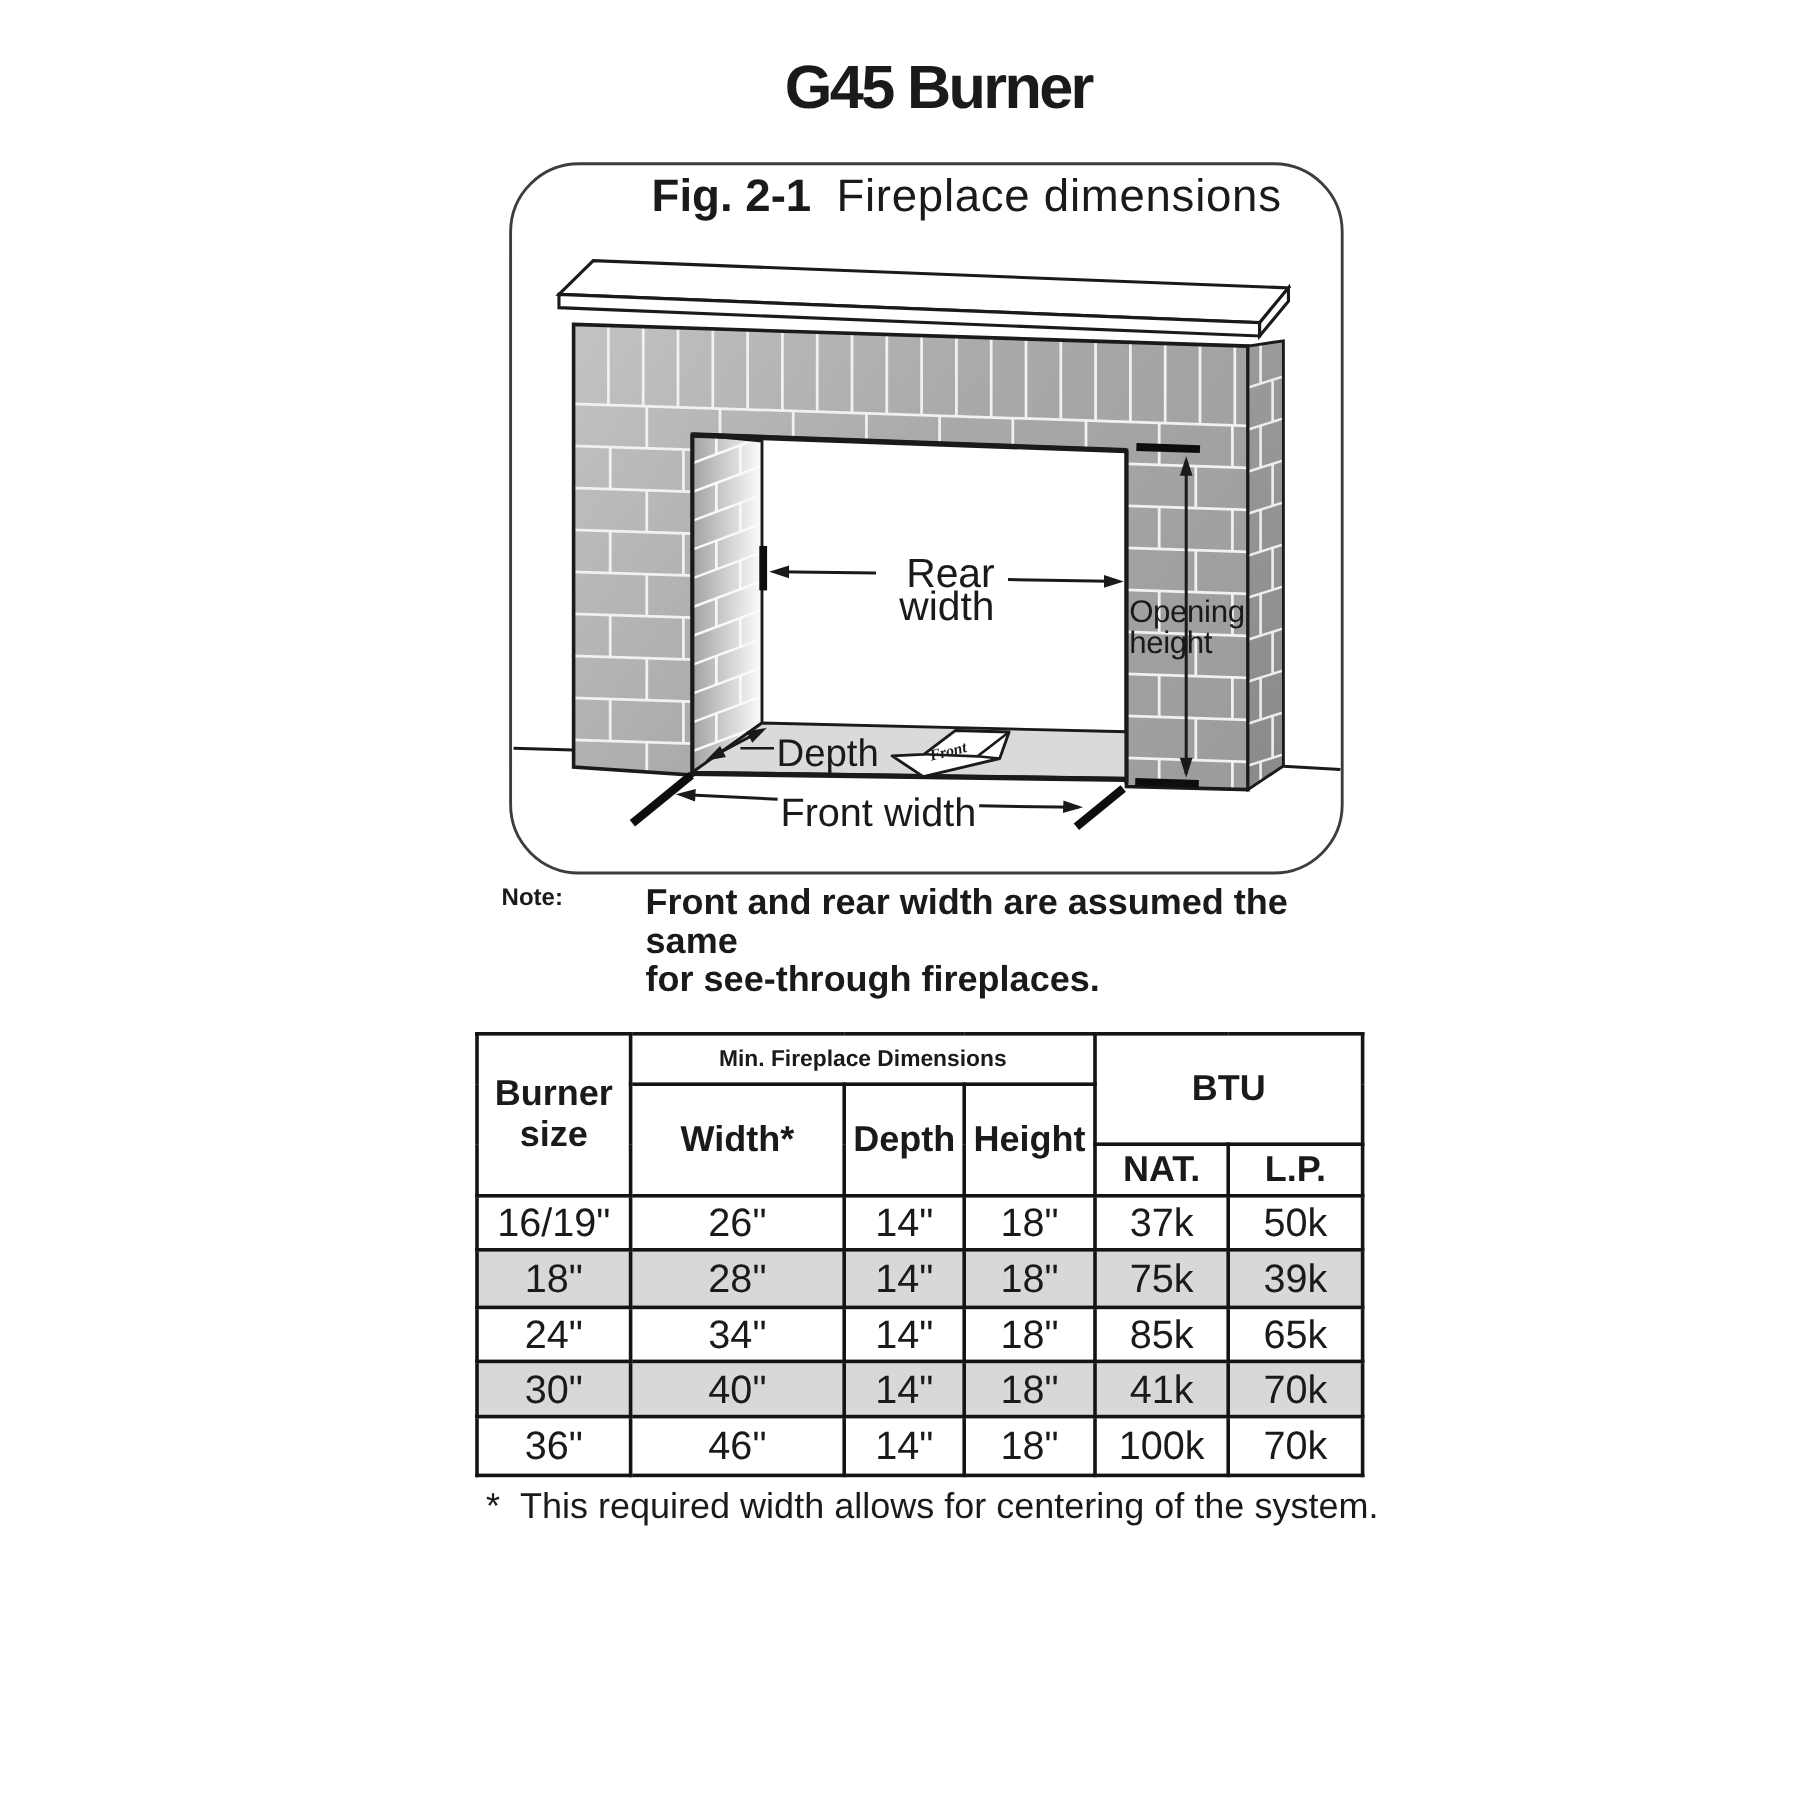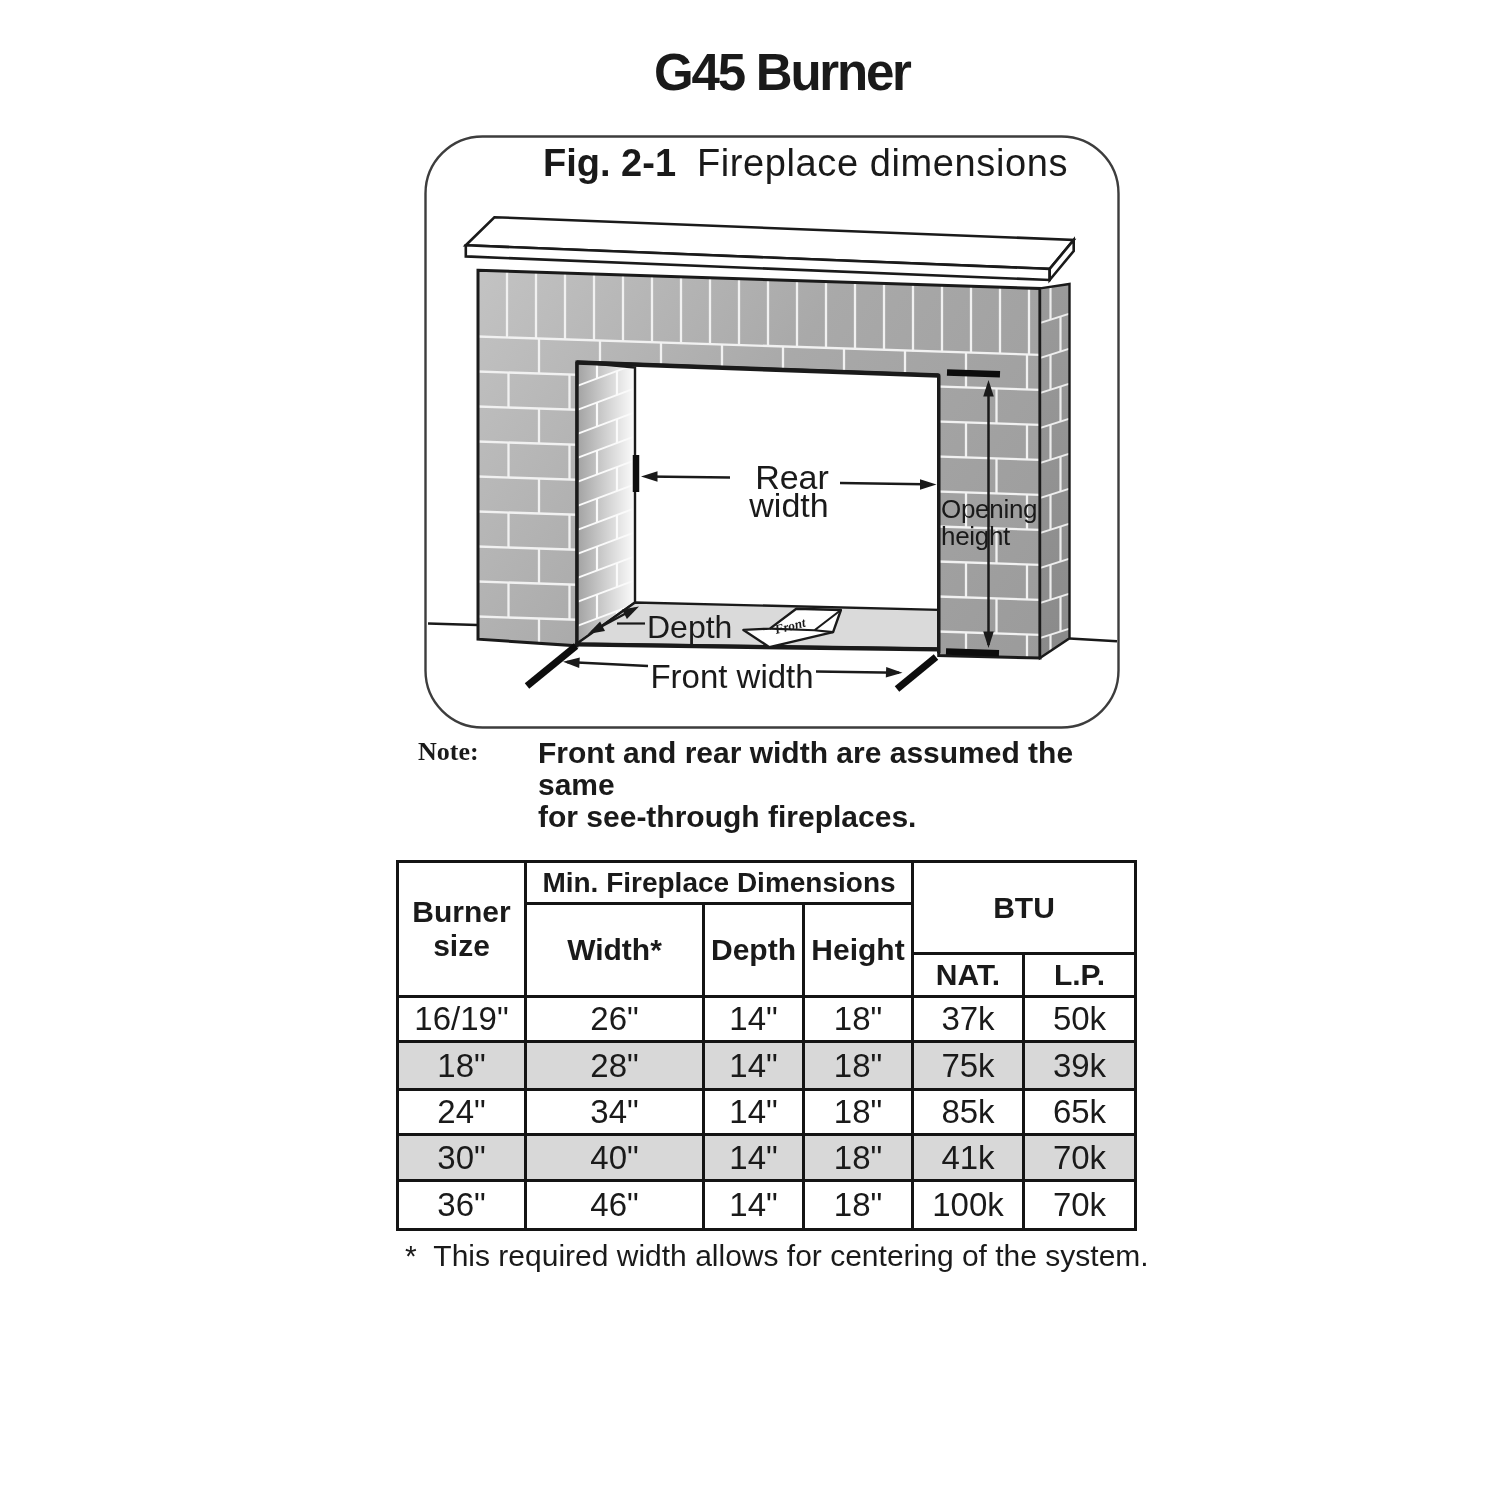--- a/index.html
+++ b/index.html
@@ -3,21 +3,21 @@
 <meta charset="utf-8">
 <style>
   html,body { margin:0; padding:0; background:#ffffff; width:1500px; height:1500px;
                font-family:"Liberation Sans", sans-serif; color:#1a1a1a; }
   .abs { position:absolute; }
   table { border-collapse:collapse; table-layout:fixed; }
   td, th { border:3px solid #141414; text-align:center; vertical-align:middle;
             font-family:"Liberation Sans", sans-serif; color:#1a1a1a; padding:0; }
   th { font-size:30px; font-weight:bold; }
   td { font-size:33px; font-weight:normal; }
-  th.mfd { font-size:28px; white-space:nowrap; }
+  th.mfd { font-size:19px; white-space:nowrap; }
   tr.shade td { background:#d8d8d8; }
 </style>
 </head>
 <body>
 
 <div class="abs" style="left:654px;top:47px;font-size:51px;font-weight:bold;letter-spacing:-2.2px;line-height:1;">G45 Burner</div>
 
 <svg width="706" height="604" viewBox="420 130 706 604" style="position:absolute;left:420px;top:130px;">
   <defs>
     <linearGradient id="gface" x1="478" y1="270" x2="1040" y2="658" gradientUnits="userSpaceOnUse">
@@ -301,21 +301,21 @@
 
   <line x1="567" y1="662" x2="648" y2="666" stroke="#1a1a1a" stroke-width="2.5"></line>
   <polygon points="563.0,661.8 579.8,657.4 579.2,667.9" fill="#1a1a1a"></polygon>
 
   <line x1="816" y1="671.5" x2="899" y2="672.8" stroke="#1a1a1a" stroke-width="2.5"></line>
   <polygon points="902.5,672.8 885.8,677.5 886.2,667.0" fill="#1a1a1a"></polygon>
 
   <text x="732" y="688" font-family="Liberation Sans, sans-serif" font-size="33" fill="#1a1a1a" text-anchor="middle">Front width</text>
 </svg>
 
-<div class="abs" style="left:418px;top:737px;font-size:26px;font-weight:bold;font-family:Liberation Serif, serif;">Note:</div>
+<div class="abs" style="left:418px;top:737px;font-size:20px;font-weight:bold;">Note:</div>
 <div class="abs" style="left:538px;top:737px;width:600px;font-size:30px;line-height:32px;font-weight:bold;">Front and rear width are assumed the same<br>for see-through fireplaces.</div>
 
 <table class="abs" style="left:396px;top:860px;">
   <colgroup>
     <col style="width:128px">
       <col style="width:178px">
       <col style="width:100px">
     <col style="width:109px">
       <col style="width:111px">
       <col style="width:112px">

